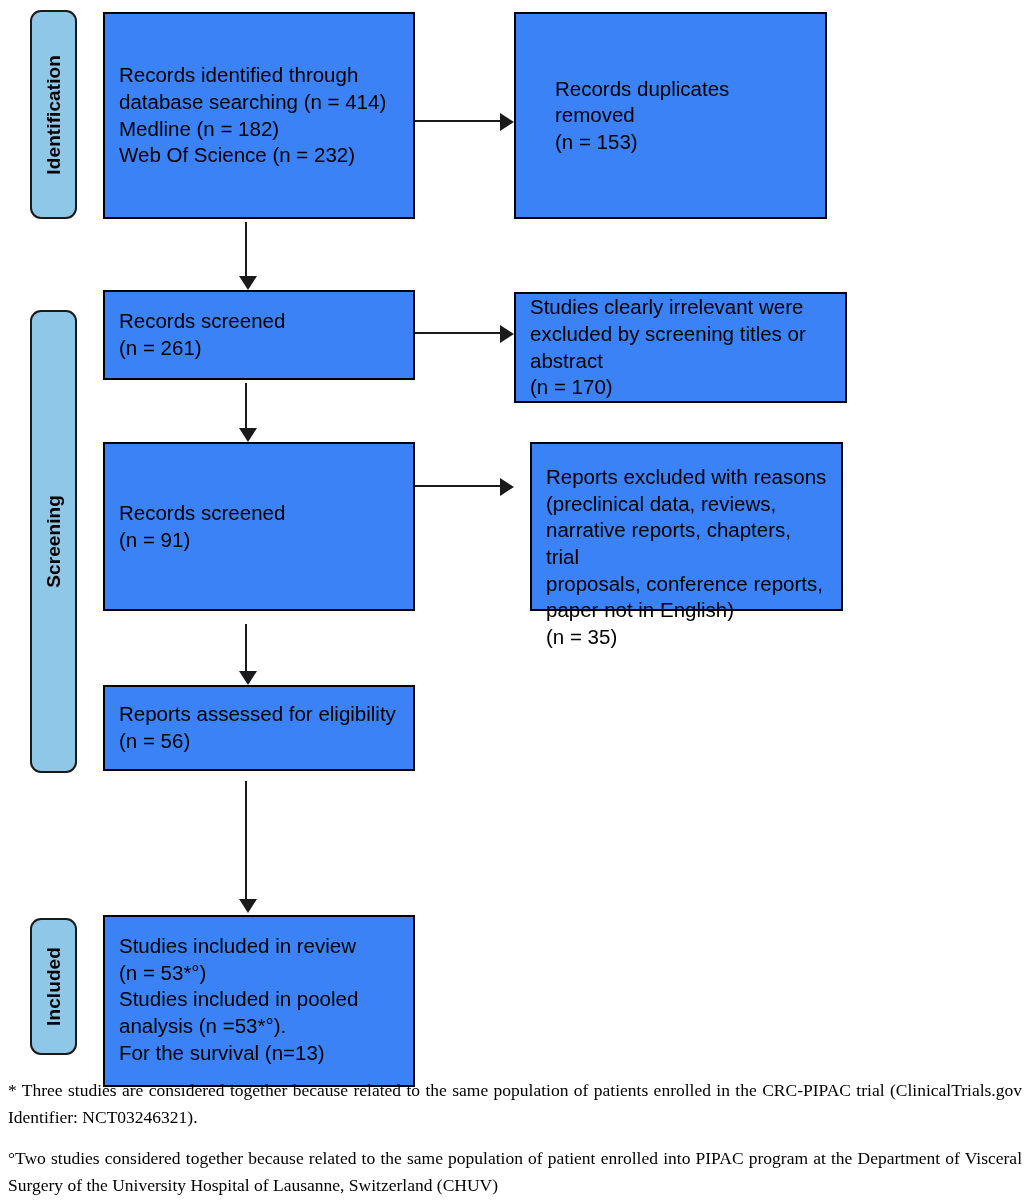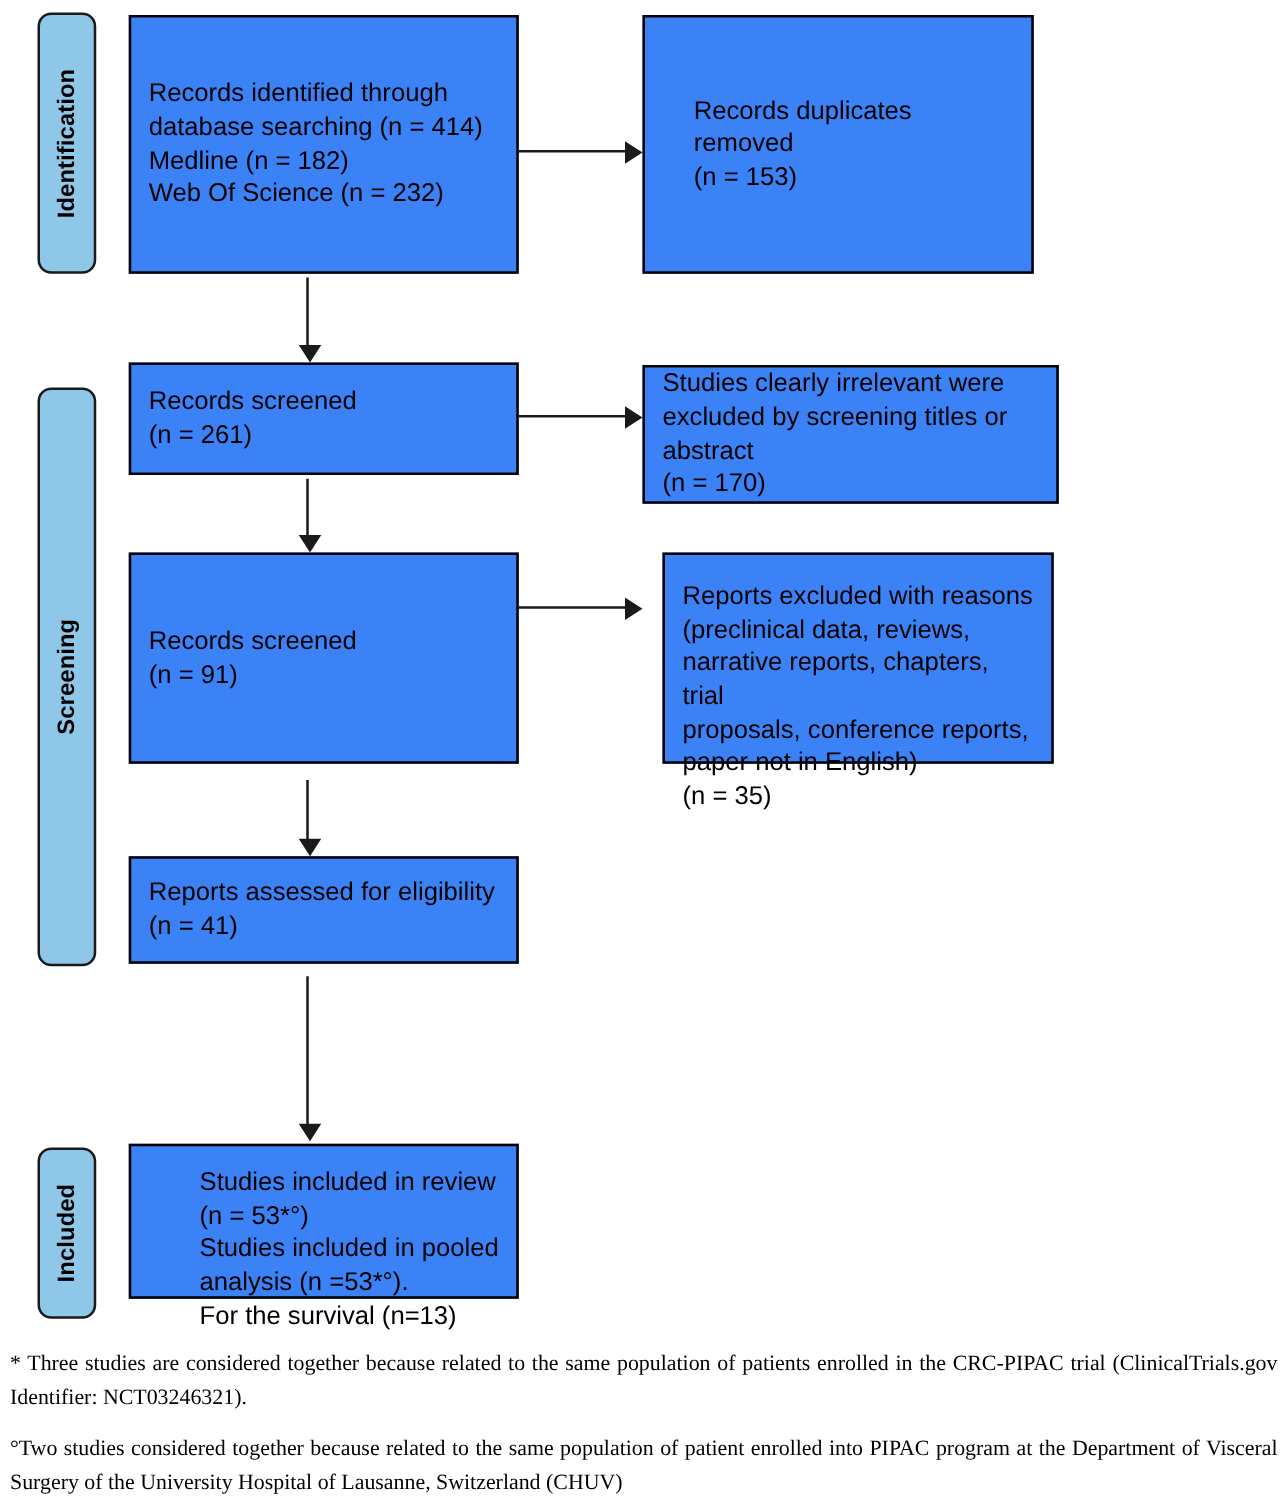--- a/index.html
+++ b/index.html
@@ -190,28 +190,28 @@
   <div class="arrow-h" style="left:415px; top:485px; width:86px;">
     <span class="head"></span>
   </div>
 
   <div class="arrow-v" style="left:245px; top:624px; height:48px;">
     <span class="head"></span>
   </div>
 
   <div class="flow-box" style="left:103px; top:685px; width:312px; height:86px;">
     <div class="box-text">Reports assessed for eligibility
-(n = 41)</div>
+(n = 56)</div>
   </div>
 
   <div class="arrow-v" style="left:245px; top:781px; height:119px;">
     <span class="head"></span>
   </div>
 
-  <div class="flow-box align-top" style="left:103px; top:915px; width:312px; height:124px; padding-top:16px;justify-content:flex-end;">
+  <div class="flow-box align-top" style="left:103px; top:915px; width:312px; height:172px; padding-top:16px;">
     <div class="box-text">Studies included in review
 (n = 53*°)
 Studies included in pooled
 analysis (n =53*°).
 For the survival (n=13)</div>
   </div>
 
   <div class="footnotes">
     <p class="footnote f1">* Three studies are considered together because related to the same population of patients enrolled in the CRC-PIPAC trial (ClinicalTrials.gov Identifier: NCT03246321).</p>
     <p class="footnote f2">°Two studies considered together because related to the same population of patient enrolled into PIPAC program at the Department of Visceral Surgery of the University Hospital of Lausanne, Switzerland (CHUV)</p>

